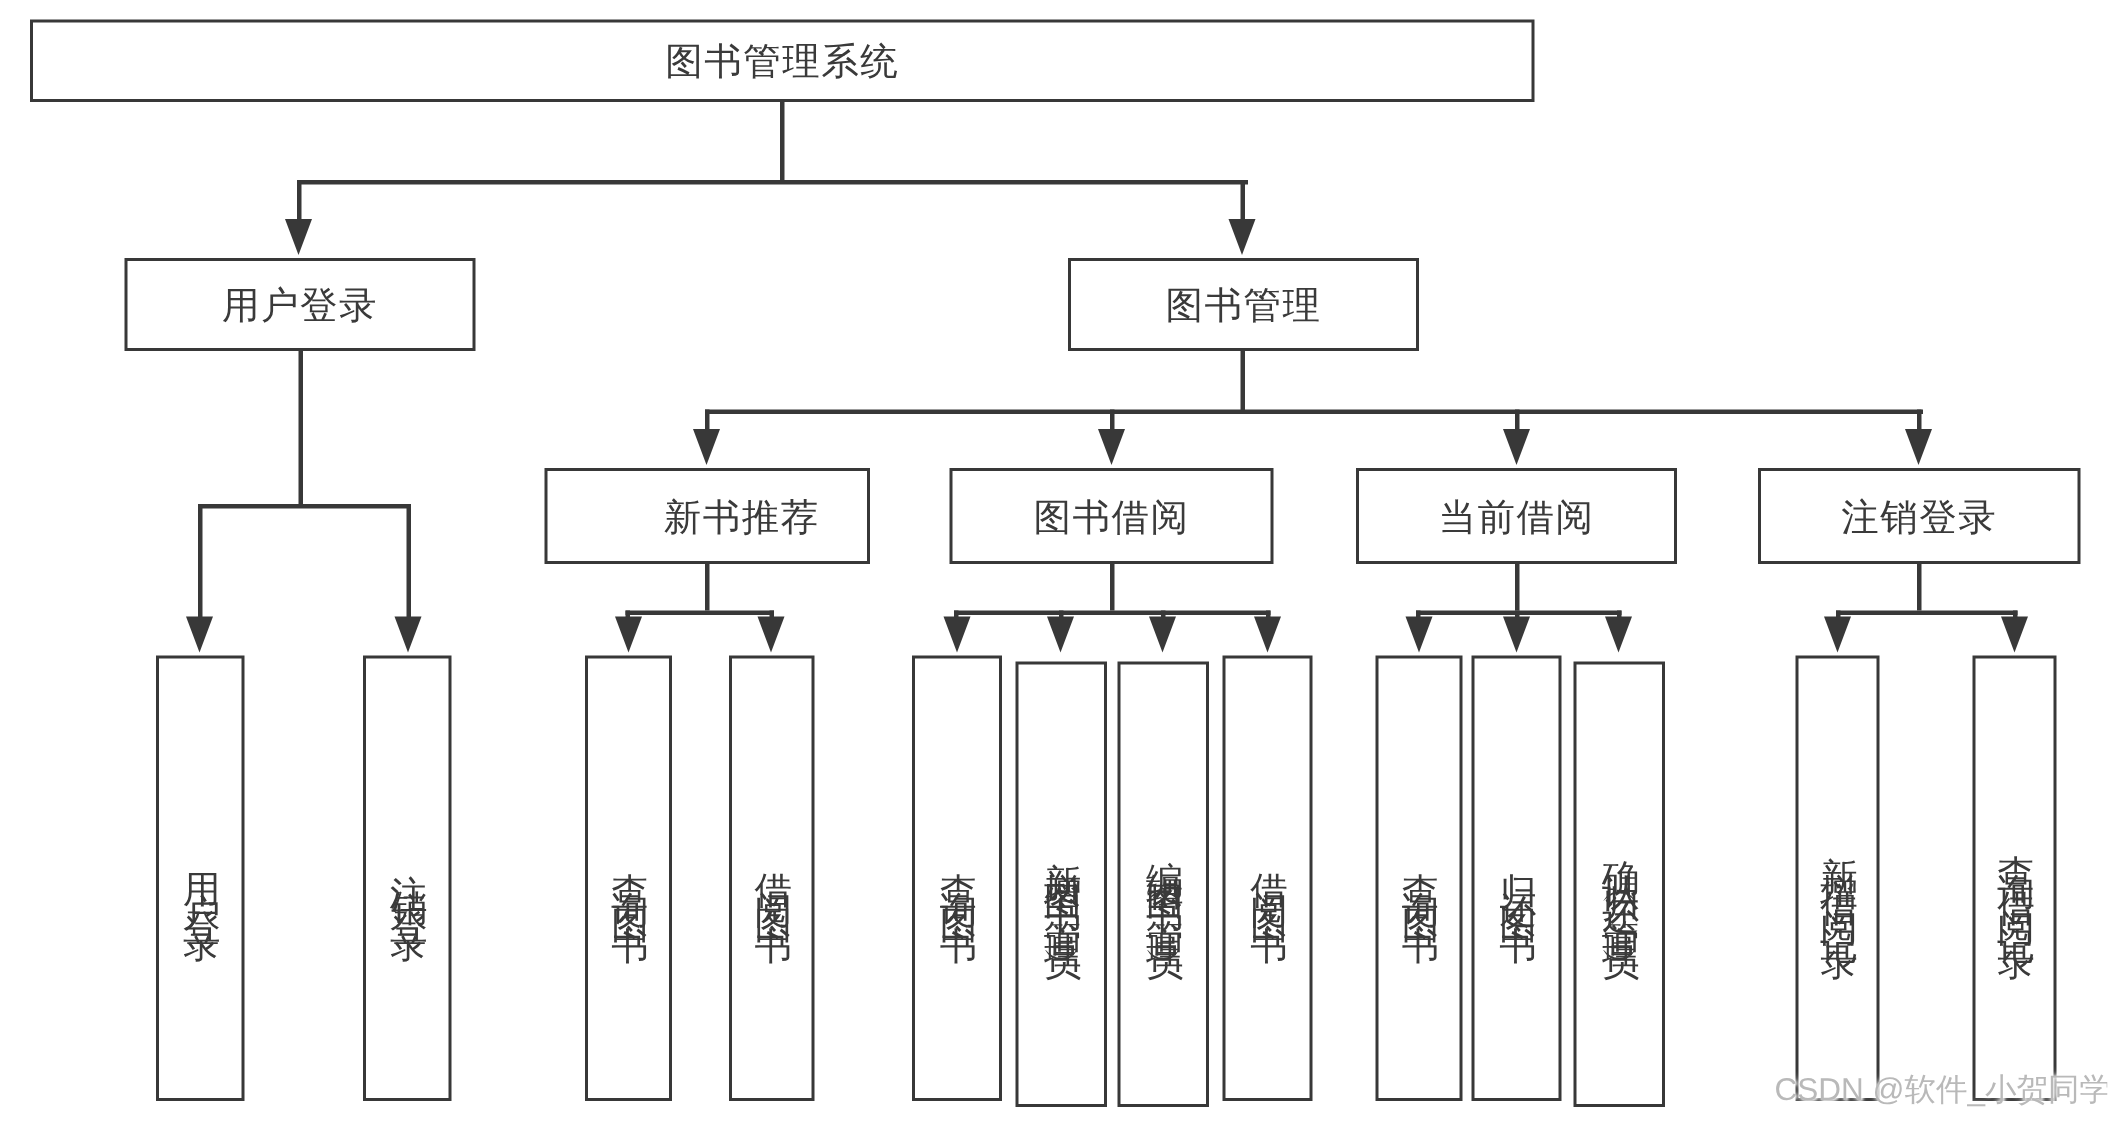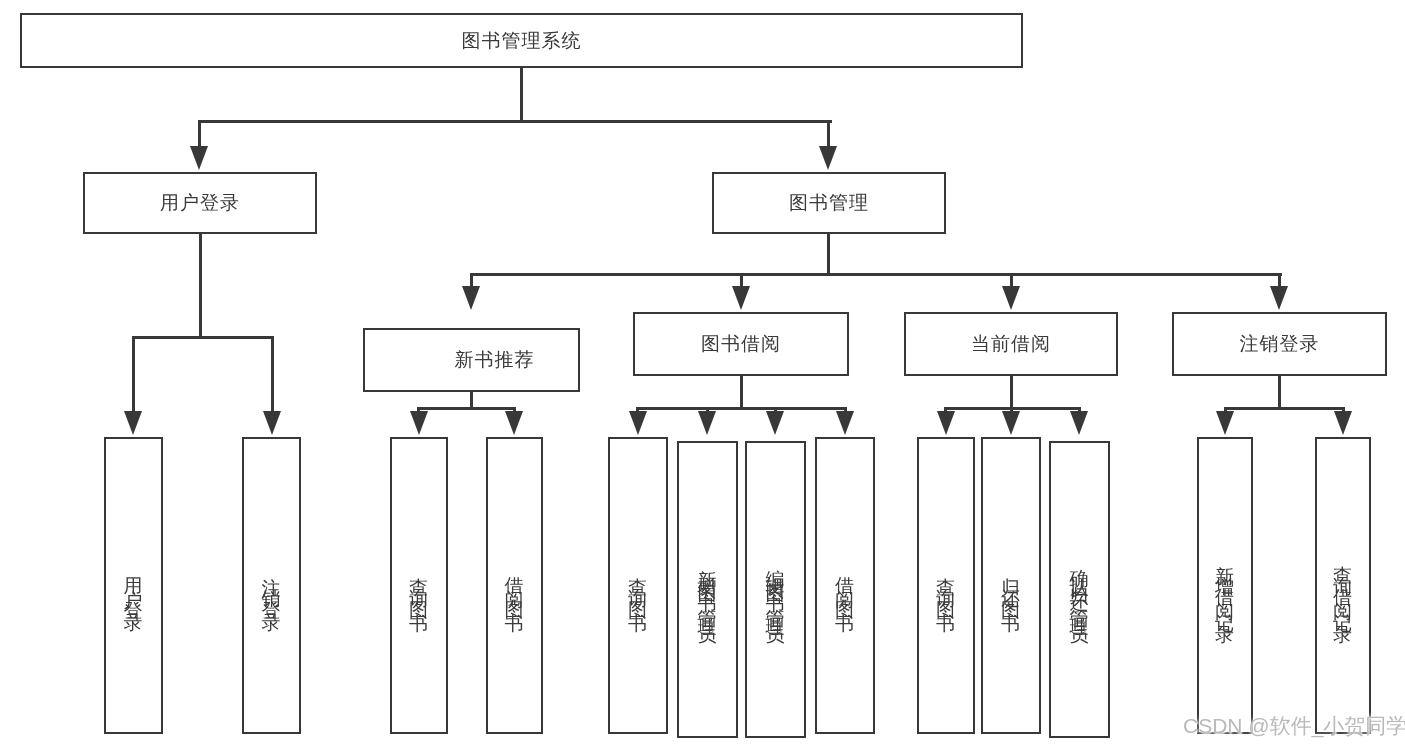--- a/index.html
+++ b/index.html
@@ -3,21 +3,21 @@
 <meta charset="utf-8">
 <style>
   html,body{margin:0;padding:0;background:#fff;}
   .stage{
     position:relative;width:1405px;height:747px;background:#fff;overflow:hidden;
     font-family:"Liberation Sans",sans-serif;
   }
   .box{
     position:absolute;box-sizing:border-box;border:2px solid #383838;background:#fff;
     display:flex;align-items:center;justify-content:center;
-    color:#3a3a3a;font-size:19px;letter-spacing:1px;white-space:nowrap;
+    color:#3a3a3a;font-size:25px;letter-spacing:1px;white-space:nowrap;
   }
   .vbox .vtext{
     writing-mode:vertical-rl;text-orientation:mixed;
     letter-spacing:12px;line-height:1;white-space:nowrap;
   }
   .vbox.long .vtext{letter-spacing:8px;}
   .hline,.vline{position:absolute;background:#383838;}
   .hline{height:3px;}
   .vline{width:3px;}
   .arrow{
@@ -113,21 +113,21 @@
     <span>图书管理系统</span>
   </div>
 
   <div class="box" style="left:83px;top:172px;width:234px;height:62px;">
     <span>用户登录</span>
   </div>
   <div class="box" style="left:712px;top:172px;width:234px;height:62px;">
     <span>图书管理</span>
   </div>
 
-  <div class="box" style="left:363px;top:328px;width:217px;height:64px;padding-left:46px;">
+  <div class="box" style="left:363px;top:312px;width:217px;height:64px;padding-left:46px;">
     <span>新书推荐</span>
   </div>
   <div class="box" style="left:904px;top:312px;width:214px;height:64px;">
     <span>当前借阅</span>
   </div>
   <div class="box" style="left:633px;top:312px;width:216px;height:64px;">
     <span>图书借阅</span>
   </div>
   <div class="box" style="left:1172px;top:312px;width:215px;height:64px;">
     <span>注销登录</span>

